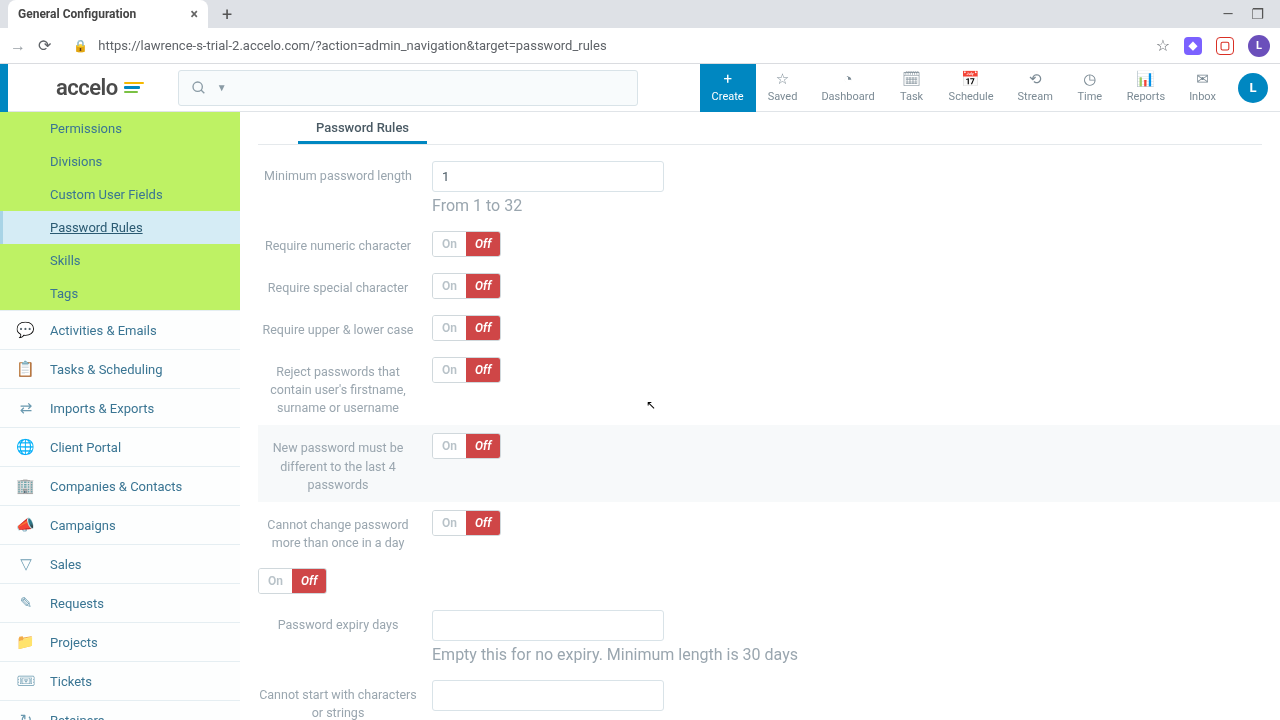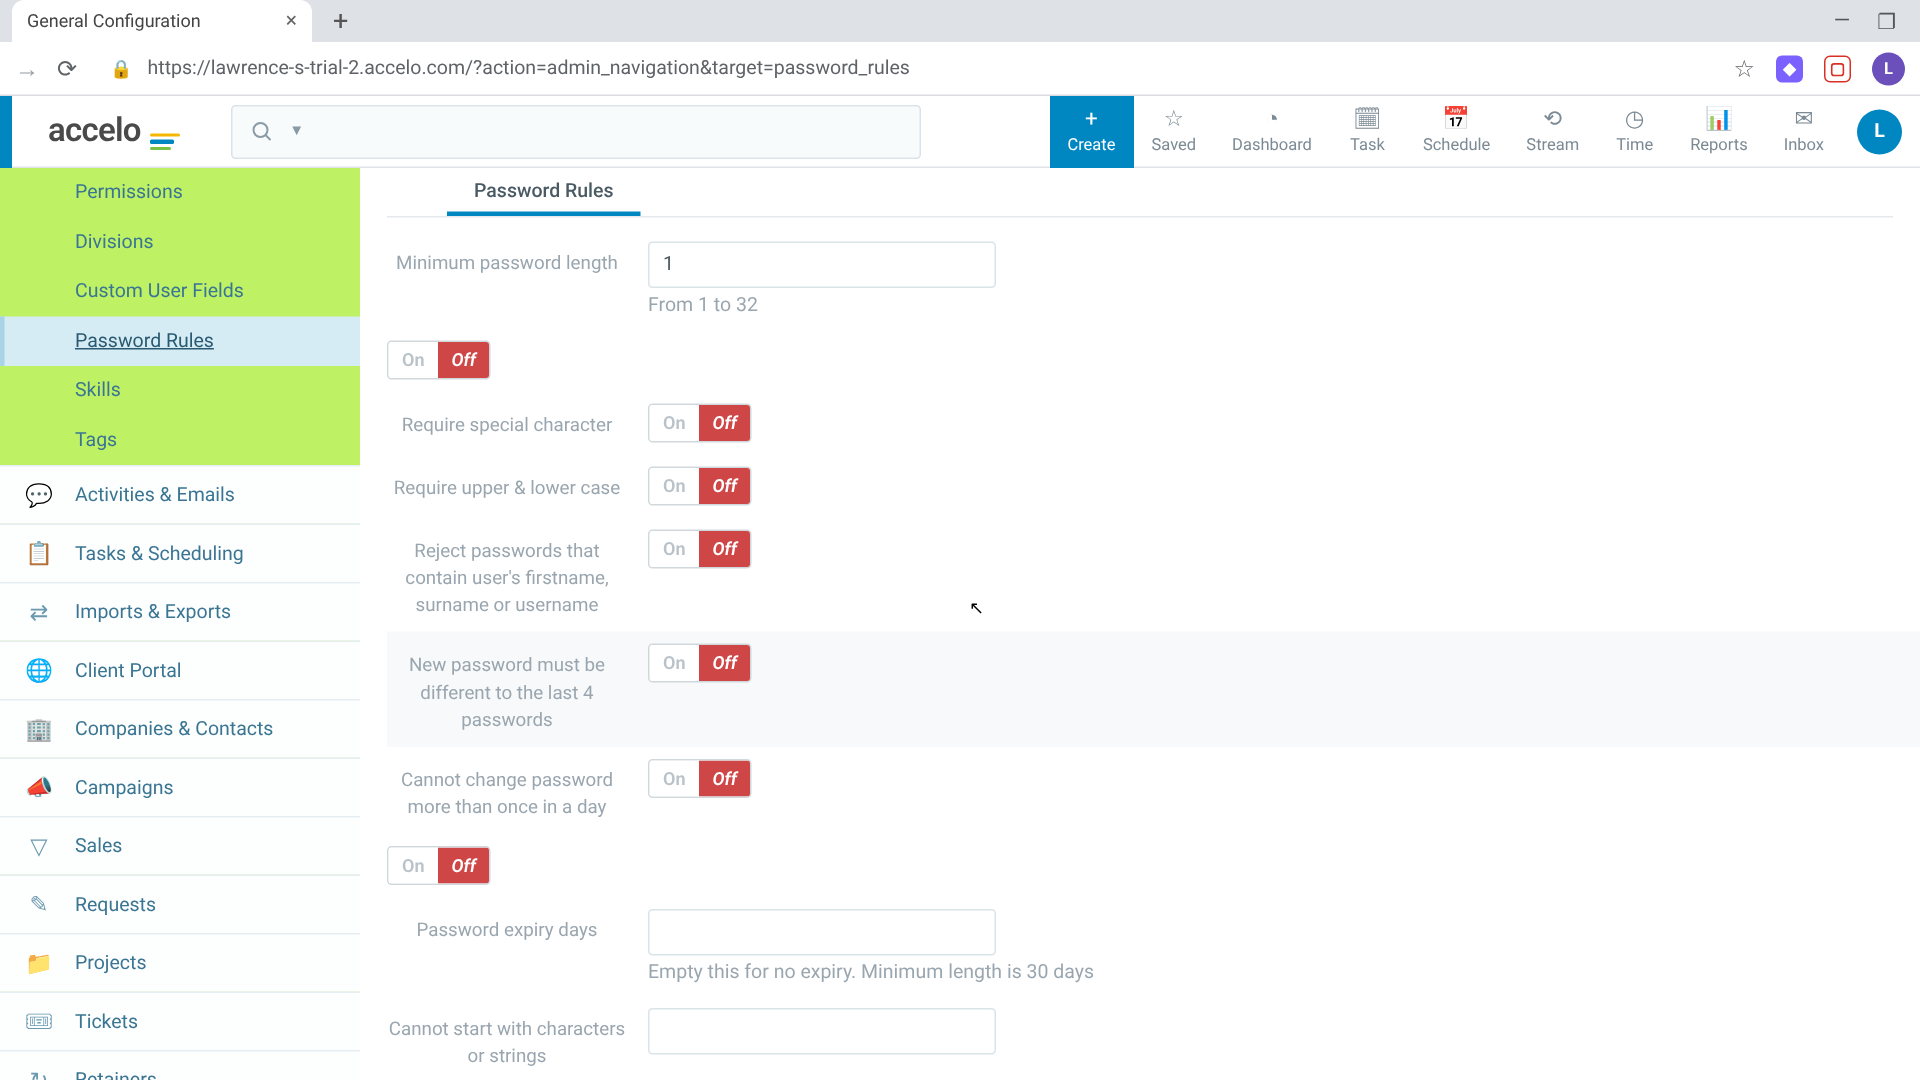--- a/index.html
+++ b/index.html
@@ -1,40 +1,40 @@
 <!DOCTYPE html>
 <html><head>
 <meta charset="utf-8">
 <style>
 * { margin: 0; padding: 0; box-sizing: border-box; font-family: -apple-system, BlinkMacSystemFont, "Segoe UI", Roboto, Arial, sans-serif; }
 body { background: #f1f3f4; width: 1280px; height: 720px; overflow: hidden; }
 
 
 .browser-chrome { background: #dee1e6; }
 .tab-bar { display: flex; align-items: center; height: 28px; padding: 0 8px; gap: 8px; }
-.tab { display: flex; align-items: center; background: #fff; border-radius: 8px 8px 0 0; padding: 4px 10px; gap: 10px; font-size: 12px; color: #444; height: 28px; min-width: 200px; justify-content: space-between; }
+.tab { display: flex; align-items: center; background: #fff; border-radius: 8px 8px 0 0; padding: 4px 10px; gap: 10px; font-size: 12px; color: #444; height: 28px; min-width: 200px; justify-content: space-between; font-weight: bold; }
 .tab-close { color: #666; font-size: 14px; cursor: pointer; }
 .new-tab { color: #555; font-size: 18px; cursor: pointer; padding: 0 6px; }
 .window-controls { margin-left: auto; display: flex; gap: 18px; color: #555; padding-right: 8px; }
 .window-controls span { cursor: pointer; font-size: 14px; }
 
 .address-bar { display: flex; align-items: center; background: #fff; height: 36px; padding: 0 10px; gap: 12px; border-bottom: 1px solid #dadce0; }
 .nav-arrow { color: #9aa0a6; cursor: pointer; }
 .reload { color: #5f6368; cursor: pointer; }
 .url-box { flex: 1; display: flex; align-items: center; gap: 10px; border-radius: 14px; padding: 4px 10px; }
 .lock { color: #5f6368; font-size: 12px; }
 .url-text { color: #5f6368; font-size: 13px; }
 .addr-icons { display: flex; gap: 14px; align-items: center; color: #5f6368; }
 .addr-icons .pill { width: 18px; height: 18px; border-radius: 4px; display:flex; align-items:center; justify-content:center; font-size:11px; font-weight:bold; }
 .avatar-small { width: 22px; height: 22px; border-radius: 50%; background:#6b4fbb; color:#fff; display:flex; align-items:center; justify-content:center; font-size:11px; font-weight:bold;}
 
 
 .app-header { display:flex; align-items:center; background:#fff; height:48px; border-bottom:1px solid #e0e4e8; padding:0 12px 0 0; }
 .brand-strip { width:8px; height:48px; background:#0087c1; }
-.logo { display:flex; align-items:flex-end; gap:6px; padding:0 24px; }
+.logo { display:flex; align-items:center; gap:6px; padding:0 24px;margin-left:24px; }
 .logo-text { color:#4a4a4a; font-size:22px; font-weight:600; letter-spacing:-0.5px;}
 .logo-mark { display:flex; flex-direction:column; gap:2px; }
 .logo-mark div { width:18px; height:2.5px; border-radius:1px;}
 .logo-mark div:nth-child(1){background:#f5b800;width:20px;}
 .logo-mark div:nth-child(2){background:#0087c1;width:16px;}
 .logo-mark div:nth-child(3){background:#7ac143;width:14px;}
 
 .search-box { display:flex; align-items:center; background:#f8fbfc; border:1px solid #d9e3e8; border-radius:3px; padding:0 12px; width:460px; height:36px; gap:10px; margin-left:10px;}
 .search-box input { border:none; background:transparent; outline:none; flex:1; font-size:13px; color:#8a9ba5;}
 .search-icon { color:#8a9ba5; }
@@ -59,21 +59,21 @@
 
 .content { flex:1; background:#fff; padding: 0 18px 20px 18px; overflow:auto;}
 .content-tab-bar { border-bottom:1px solid #e5e9ec; margin-bottom:8px; display:flex; padding-left:40px;}
 .content-tab { padding: 8px 18px 6px 18px; font-size:13px; color:#4a5a64; border-bottom:3px solid #0087c1; font-weight:500;}
 
 .form-row { display:flex; align-items:flex-start; padding:8px 0; gap:14px; }
 .form-row.hovered { background:#f7f9fa; padding-right:380px; margin-right:-18px;}
 .form-label { width:160px; text-align:center; font-size:12.5px; color:#9aa6af; line-height:1.45; padding-top:6px;}
 .form-control { }
 .text-input { width:232px; padding:7px 9px; border:1px solid #d9e3e8; border-radius:3px; font-size:13px; color:#4a5a64; }
-.help-text { font-size:13px; color:#9aa6af; margin-top:4px; }
+.help-text { font-size:16px; color:#9aa6af; margin-top:4px; }
 
 .toggle { display:inline-flex; border:1px solid #d0d8dc; border-radius:3px; overflow:hidden; }
 .toggle span { padding:5px 9px; font-size:12px; font-weight:600; cursor:pointer; }
 .toggle .on { background:#fff; color:#b8c2c8; }
 .toggle .off { background:#cf4647; color:#fff;font-style:italic; }
 
 .cursor-ptr { position:absolute; left:646px; top:398px; font-size:12px; color:#000; pointer-events:none;}
 
 svg { display:block; }
 </style>
@@ -232,20 +232,21 @@
     <div class="form-row">
       <div class="form-label">Minimum password length</div>
       <div class="form-control">
         <input class="text-input" value="1" style="">
         <div class="help-text">From 1 to 32</div>
       </div>
     </div>
 
     <div id="toggles">
         <div class="form-row">
+    <div class="form-label">Require numeric character</div>
     <div class="form-control">
       <div class="toggle">
         <span class="on">On</span>
         <span class="off">Off</span>
       </div>
     </div>
         </div>
         <div class="form-row">
     <div class="form-label">Require special character</div>
     <div class="form-control">

